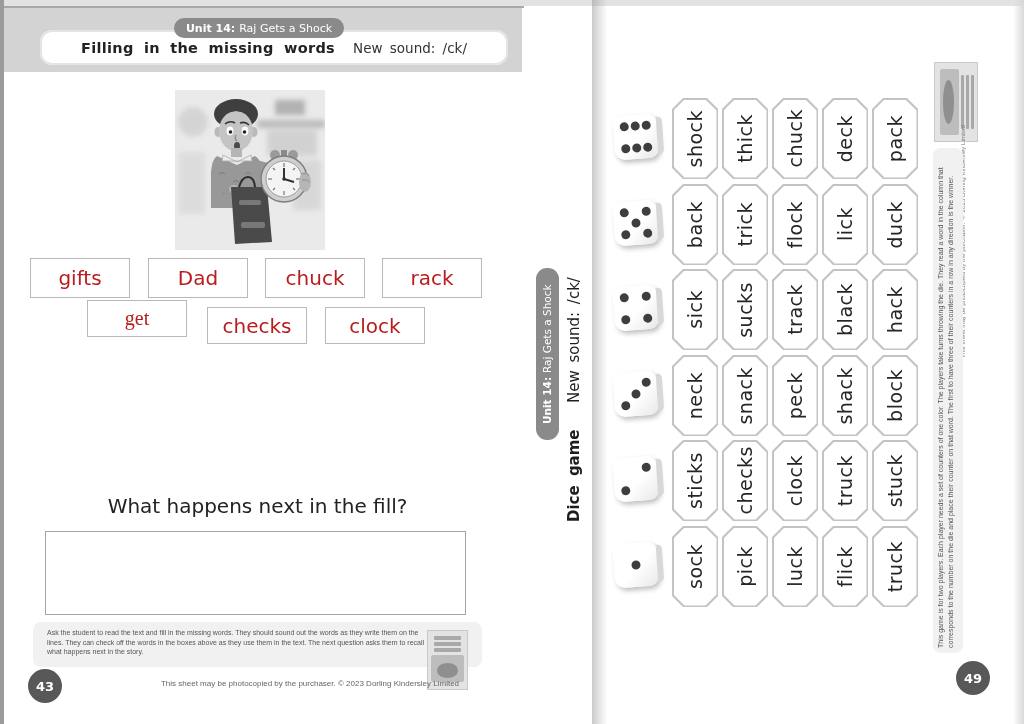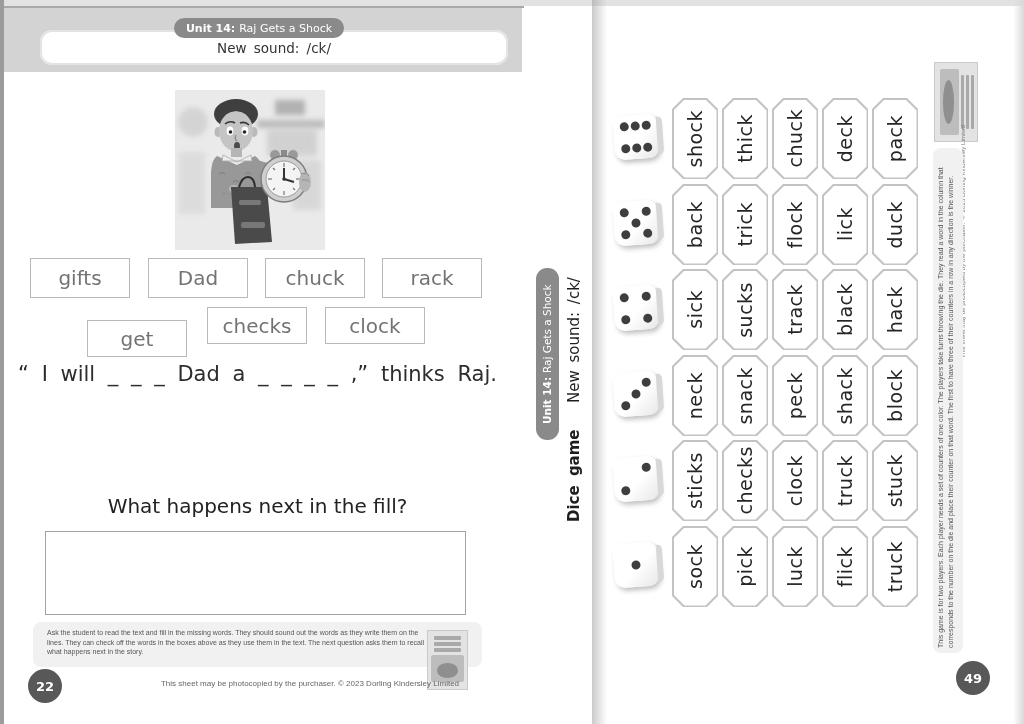--- a/index.html
+++ b/index.html
@@ -25,21 +25,21 @@
   .unit-badge{position:absolute;left:170px;top:10px;width:170px;height:20px;border-radius:10px;
     background:var(--badge-gray,#8a8a8a);color:#fff;font-size:11px;display:flex;align-items:center;justify-content:center}
   .unit-badge b{font-weight:bold}
   .unit-badge .badge-rest{margin-left:4px;font-weight:normal}
 
   
   .raj-illustration{position:absolute;left:175px;top:90px;width:150px;height:160px;overflow:hidden}
 
   
   .word-box{position:absolute;width:100px;background:#fff;border:1.5px solid #b9b9b9;
-    display:flex;align-items:center;justify-content:center;font-size:20px;color:#737373}
+    display:flex;align-items:center;justify-content:center;font-size:20px;color:#b91c1c}
 
   
   .story{position:absolute;left:15px;top:358px;width:485px;text-align:center}
   .story-line{font-size:21px;line-height:33px;color:#2d2d2d;word-spacing:6px;white-space:nowrap}
   .question{position:absolute;left:15px;top:494px;width:485px;text-align:center;font-size:20px;color:#222}
   .answer-box{position:absolute;left:45px;top:531px;width:421px;height:84px;border:1px solid #a3a3a3;background:#fff}
 
   
   .note-box{position:absolute;left:33px;top:622px;width:449px;height:45px;background:#f1f1f1;border-radius:8px;
     padding:6px 52px 5px 14px;font-family:"Liberation Sans",sans-serif;font-size:7px;line-height:9.5px;color:#555}
@@ -97,20 +97,21 @@
 <body>
 
 <div class="spread">
   <div class="top-strip"></div>
   <div class="top-line"></div>
   <div class="left-edge"></div>
 
   <section>
     <div class="header-band">
       <div class="header-box">
+        <span class="activity-title">Filling in the missing words</span>
         <span class="new-sound">New sound: /ck/</span>
       </div>
       <div class="unit-badge">
         <b>Unit 14:</b>
           <span class="badge-rest">Raj Gets a Shock</span>
       </div>
     </div>
 
     <div class="raj-illustration">
       <svg viewBox="0 0 150 160" width="150" height="160">
@@ -186,43 +187,42 @@
         <ellipse cx="130" cy="92" rx="6" ry="10" fill="#b5b5b5"></ellipse>
         <path d="M126,84 q6,-2 8,2 M127,90 q6,-1 7,2" stroke="#8f8f8f" stroke-width="1" fill="none"></path>
       </svg>
     </div>
 
     <div id="word-bank">
         <div class="word-box" style="left: 30px; top: 258px; height: 40px;">gifts</div>
         <div class="word-box" style="left: 148px; top: 258px; height: 40px;">Dad</div>
         <div class="word-box" style="left: 265px; top: 258px; height: 40px;">chuck</div>
         <div class="word-box" style="left: 382px; top: 258px; height: 40px;">rack</div>
-        <div class="word-box" style="left: 87px; top: 320px; height: 37px;">get</div>
+        <div class="word-box" style="left: 87px; top: 300px; height: 37px; font-family: Liberation Serif, serif;">get</div>
         <div class="word-box" style="left: 207px; top: 307px; height: 37px;">checks</div>
         <div class="word-box" style="left: 325px; top: 307px; height: 37px;">clock</div>
       </div>
 
     <div class="story">
-      <div class="story-line">“ I  will  _ _ _  Dad a  _ _ _ _ ,” thinks Raj.</div>
     </div>
 
     <div class="question">What happens next in the fill?</div>
     <div class="answer-box"></div>
 
     <div class="note-box">Ask the student to read the text and fill in the missing words. They should sound out the words as they write them on the lines. They can check off the words in the boxes above as they use them in the text. The next question asks them to recall what happens next in the story.</div>
     <div class="cover-left-wrap">
       <div class="cover">
         <div class="c-bar" style="top:8%"></div>
           <div class="c-bar" style="top:19%"></div>
           <div class="c-bar" style="top:30%"></div>
         <div class="c-photo"></div>
           <div class="c-blob"></div>
       </div>
     </div>
-    <div class="page-circle circle-48">22</div>
+    <div class="page-circle circle-48">43</div>
     <div class="footer-copyright">This sheet may be photocopied by the purchaser. © 2023 Dorling Kindersley Limited</div>
   </section>
 
   <div class="spine"></div>
 
   <section>
     <div class="v-badge vtext">
       <b>Unit 14:</b><span class="badge-rest">Raj Gets a Shock</span>
     </div>
     <div class="v-header vtext">

